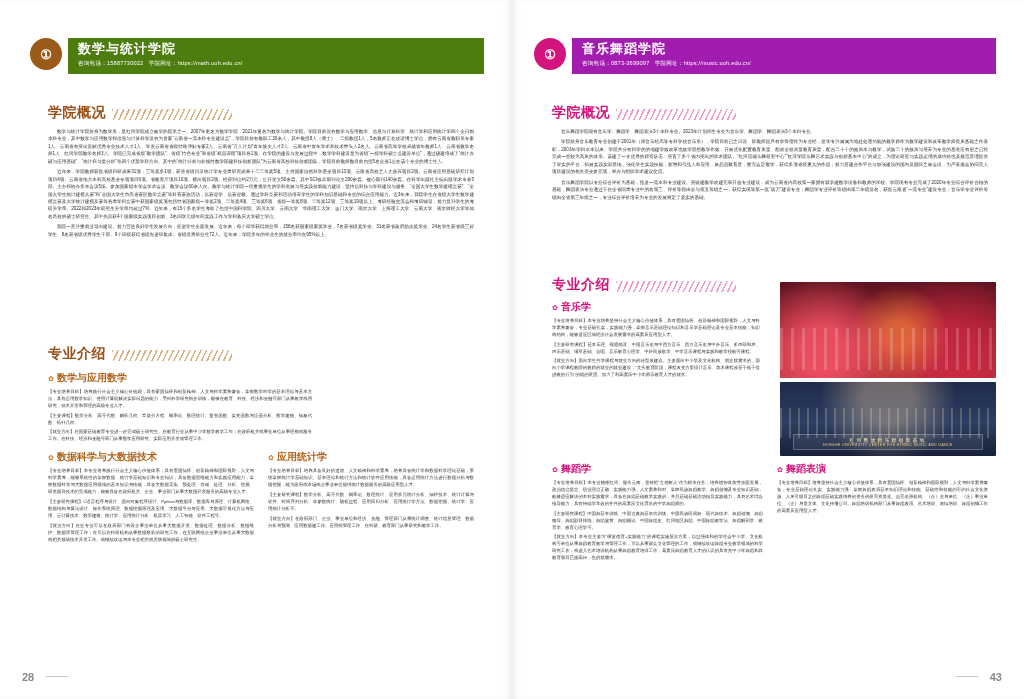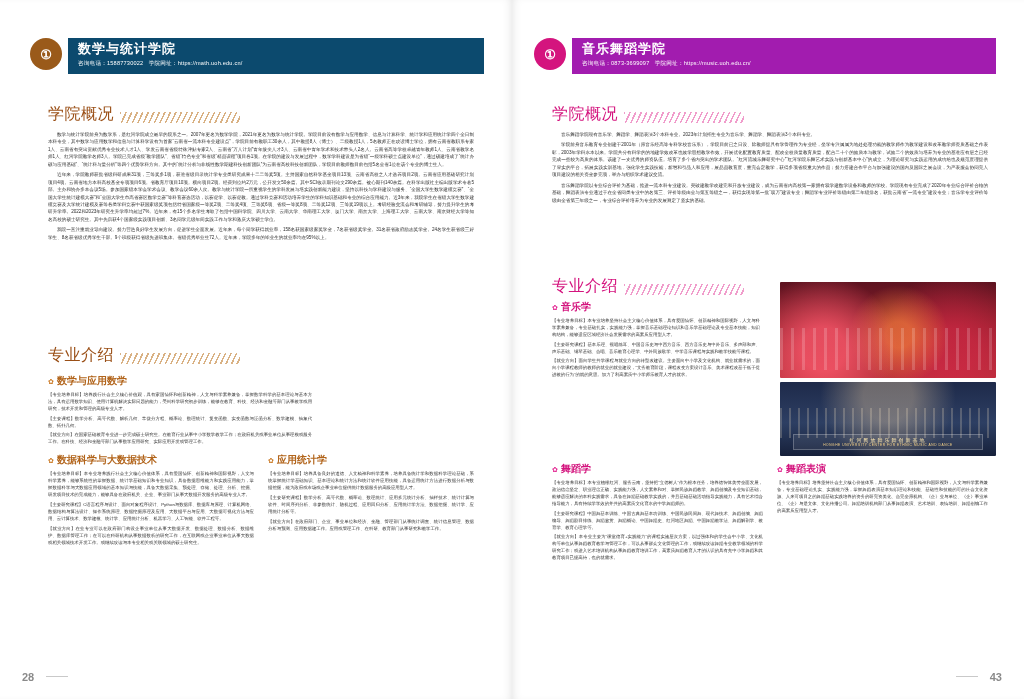--- a/index.html
+++ b/index.html
@@ -25,26 +25,26 @@
   .hdr-title { position:absolute; left:10px; top:2px; font-size:13px; font-weight:bold; color:#fff; letter-spacing:1px; }
   .hdr-sub { position:absolute; left:10px; top:22px; font-size:5.6px; color:#fff; letter-spacing:.2px; }
   .hdr-sub .url { color:#fff; }
   .hdr-badge {
     position:absolute; left:30px; top:0px; width:32px; height:32px; border-radius:50%;
     display:flex; align-items:center; justify-content:center;
     color:#fff; font-size:13px; font-weight:bold;
   }
   .page.left .hdr-badge { background:#9a5a1a; }
   .page.right .hdr-badge { background:#d4147e; }
-  .page.left .hdr-bar { background:#0c4a6e; }
+  .page.left .hdr-bar { background:#4d7c0f; }
   .page.right .hdr-bar { background:#a21caf; }
   .page.right .hdr-bar { left:60px; right:28px; }
   .page.right .hdr-badge { left:22px; }
   .sec-title {
-    font-size:16px; font-weight:normal; letter-spacing:.5px;
+    font-size:14px; font-weight:bold; letter-spacing:.5px;
     display:inline-block; vertical-align:bottom;
   }
   .page.left .sec-title { color:#9a4f16; }
   .page.right .sec-title { color:#d4147e; }
   .sec-head { display:flex; align-items:flex-end; gap:6px; }
   .hatch {
     flex:1; height:11px; margin-bottom:2px; max-width:120px;
   }
   .page.left .hatch {
     background:repeating-linear-gradient(115deg, #d9b183 0 1.5px, transparent 1.5px 5px);

